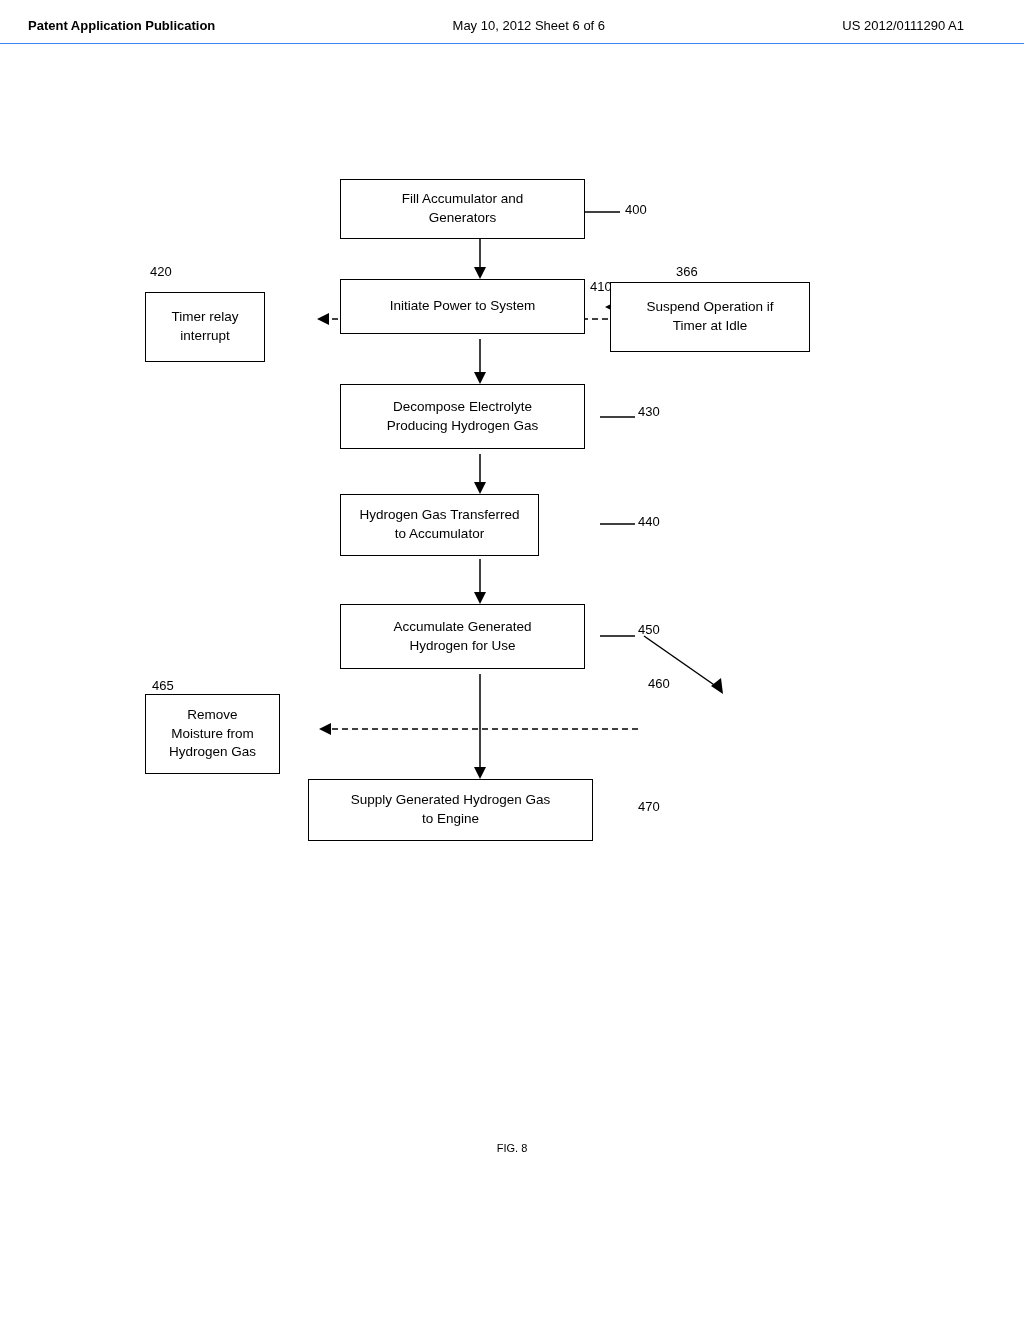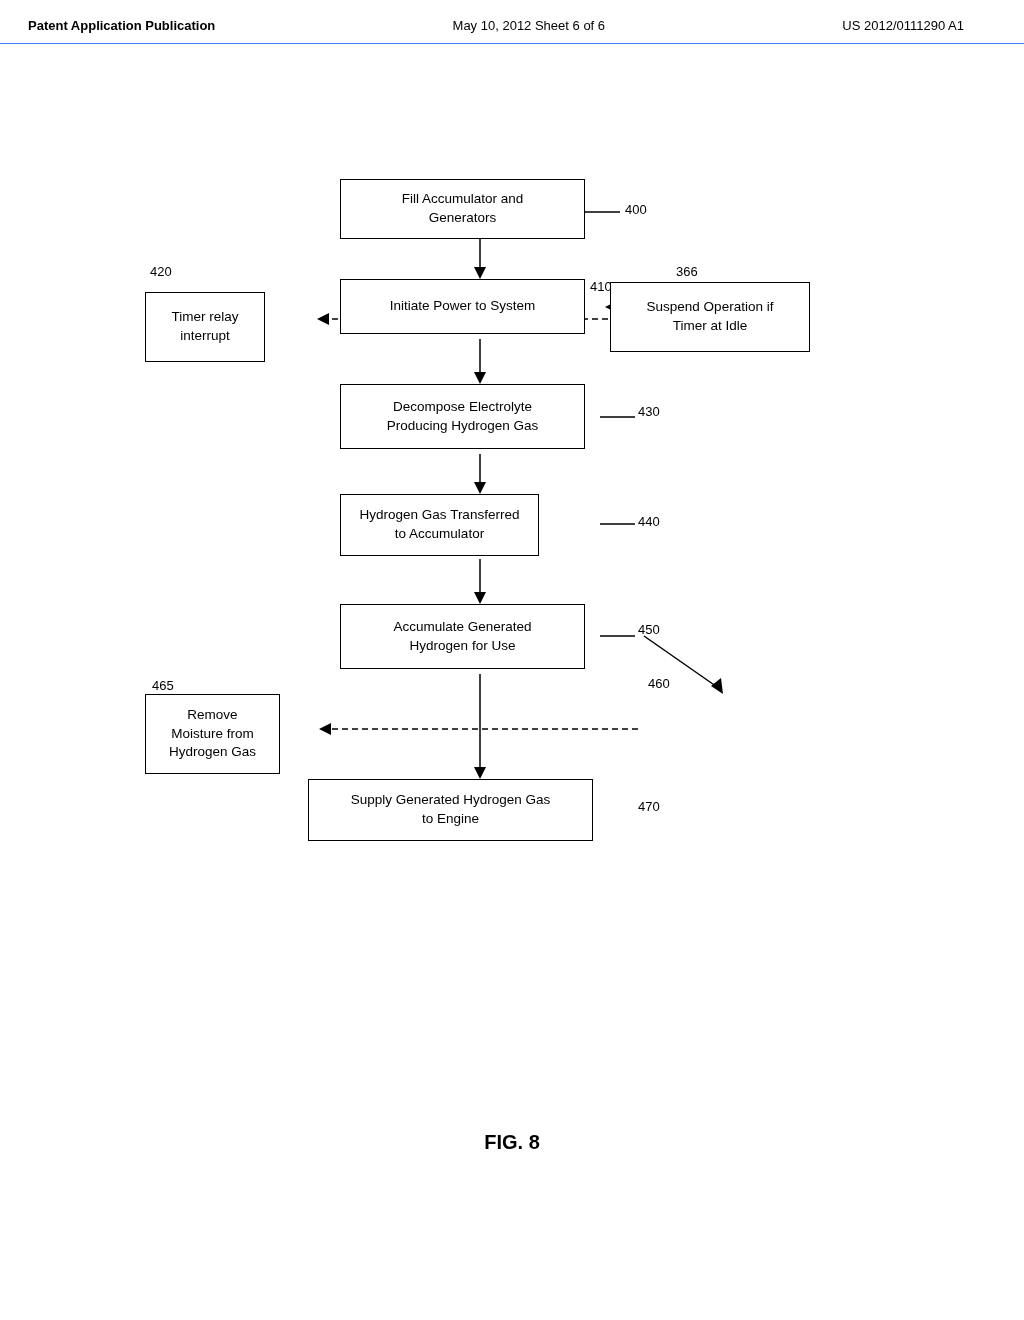--- a/index.html
+++ b/index.html
@@ -71,22 +71,22 @@
       height: 100%;
       pointer-events: none;
     }
 
     
     .fig-label {
       position: absolute;
       bottom: 60px;
       left: 50%;
       transform: translateX(-50%);
-      font-size: 20px;
-      font-weight: bold;
+      font-size: 11px;
+      font-weight: normal;
     }
   </style>
 </head>
 <body>
 
 <div class="page">
 
   <div class="header">
     <span class="header-left">Patent Application Publication</span>
     <span class="header-center">May 10, 2012   Sheet 6 of 6</span>

